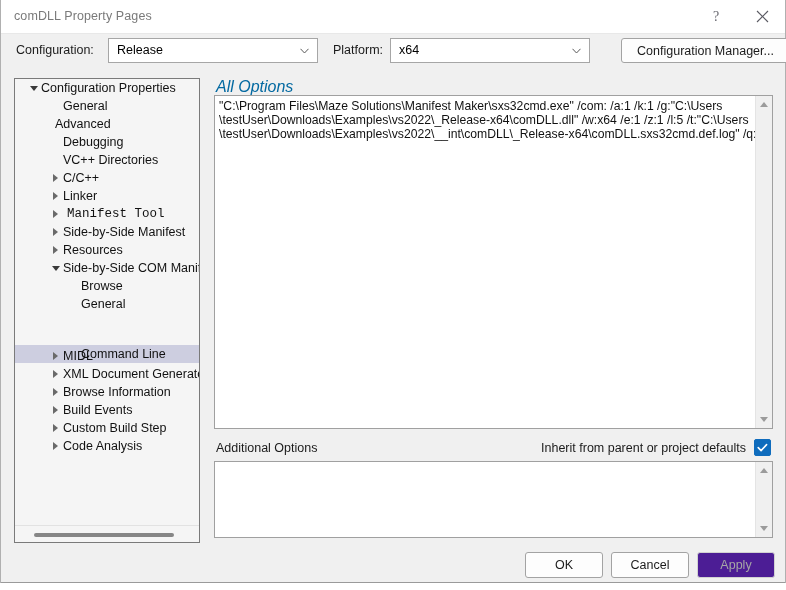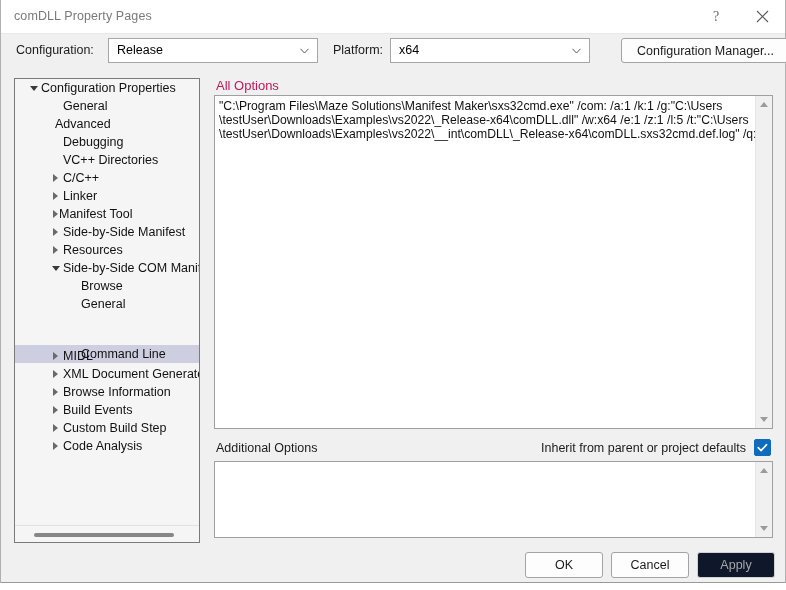--- a/index.html
+++ b/index.html
@@ -152,21 +152,21 @@
     border-top: 1px solid #e2e2e2;
   }
   #tree-hscroll-thumb {
     position: absolute; left: 19px; top: 7px; width: 140px; height: 4px;
     background: #868686; border-radius: 2px;
   }
 
   
   #all-options-label {
     position: absolute; left: 215px; top: 78px;
-    font-size: 13px; color: #be185d;
+    font-size: 16px; color: #0369a1; font-style: italic;
   }
   #all-options-box {
     position: absolute; left: 213px; top: 95px;
     width: 559px; height: 334px;
     background: #ffffff;
     border: 1px solid #a0a0a0;
     overflow: hidden;
   }
   #all-options-text {
     position: absolute; left: 4px; top: 3px; right: 22px;
@@ -233,21 +233,21 @@
     border: 1px solid #a3a3a3;
     border-radius: 3px;
     font-size: 12.5px; color: #1b1b1b;
     display: flex; align-items: center; justify-content: center;
   }
   #ok-button { left: 524px; }
   #cancel-button { left: 610px; }
   #apply-button {
     left: 696px;
     color: #a6a6a6;
-    background: #0f172a;
+    background: #4c1d95;
     border-color: #d2d2d2;
   }
 </style>
 </head>
 <body>
 
 <div id="backdrop">
   <div class="bd-strip s7"></div>
   <div class="bd-strip s1"></div>
   <div class="bd-strip s2"></div>
@@ -319,21 +319,21 @@
         <div class="tree-item" style="top: 0px;">
           <div class="tri-right-outline" style="left: 38px; border-left-color: rgb(106, 106, 106);"></div>
           <div class="tree-label" style="left: 48px;">C/C++</div>
         </div>
         <div class="tree-item" style="top: 0px;">
           <div class="tri-right-outline" style="left: 38px; border-left-color: rgb(106, 106, 106);"></div>
           <div class="tree-label" style="left: 48px;">Linker</div>
         </div>
         <div class="tree-item" style="top: 0px;">
           <div class="tri-right-outline" style="left: 38px; border-left-color: rgb(106, 106, 106);"></div>
-          <div class="tree-label" style="left: 44px;">Manifest Tool</div>
+          <div class="tree-label" style="left: 52px; font-family: Liberation Mono, monospace;">Manifest Tool</div>
         </div>
         <div class="tree-item" style="top: 0px;">
           <div class="tri-right-outline" style="left: 38px; border-left-color: rgb(106, 106, 106);"></div>
           <div class="tree-label" style="left: 48px;">Side-by-Side Manifest</div>
         </div>
         <div class="tree-item" style="top: 0px;">
           <div class="tri-right-outline" style="left: 38px; border-left-color: rgb(106, 106, 106);"></div>
           <div class="tree-label" style="left: 48px;">Resources</div>
         </div>
         <div class="tree-item" style="top: 0px;">

